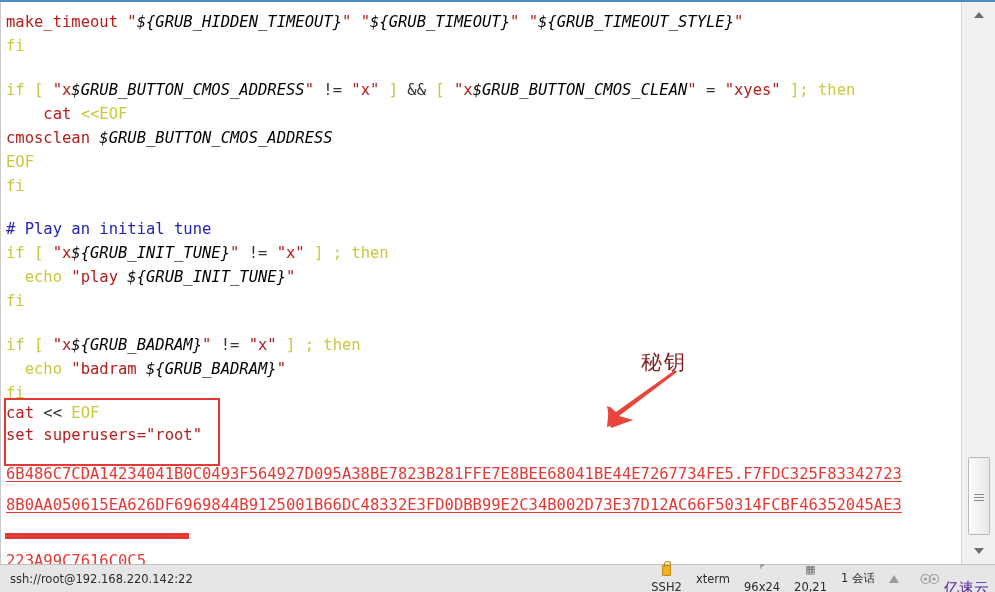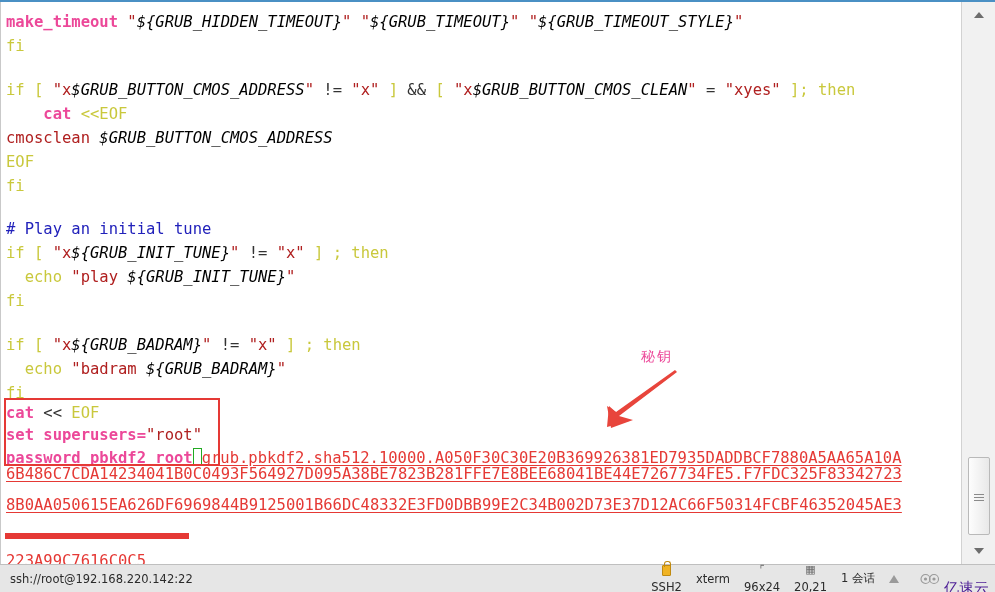--- a/index.html
+++ b/index.html
@@ -31,21 +31,21 @@
     position: absolute;
     left: 5px;
     height: 24px;
     line-height: 24px;
     white-space: pre;
     font-family: "DejaVu Sans Mono", monospace;
     font-size: 15.5px;
     letter-spacing: 0px;
   }
   
-  .c-default { color: #ec4899; font-weight: bold; }
+  .c-default { color: #b91c1c; }
   .c-kw      { color: #c9c83c; }   
   .c-var     { color: #000000; font-style: italic; }   
   .c-str     { color: #b02020; }   
   .c-cmt     { color: #2222bb; }   
   .c-op      { color: #333333; }
   .c-cmd     { color: #b02020; }
 
   
   .hash-line {
     color: #e53935;
@@ -74,23 +74,23 @@
   }
   #thick-underline {
     position: absolute;
     left: 4px; top: 531px;
     width: 184px; height: 6px;
     background: #e53935;
   }
   #annot-label {
     position: absolute;
     left: 640px; top: 346px;
-    color: #ec4899;
+    color: #7f1d1d;
     font-family: "DejaVu Sans", sans-serif;
-    font-size: 14px;
+    font-size: 21px;
     letter-spacing: 2px;
   }
   #annot-arrow {
     position: absolute;
     left: 588px; top: 368px;
     width: 90px; height: 60px;
     pointer-events: none;
   }
 
   
@@ -211,21 +211,20 @@
         <div class="term-line" style="top: 239px;"><span class="c-kw">if </span><span class="c-kw">[ </span><span class="c-str">"</span><span class="c-str">x</span><span class="c-var">${GRUB_INIT_TUNE}</span><span class="c-str">" </span><span class="c-op">!= </span><span class="c-str">"x" </span><span class="c-kw">] ; </span><span class="c-kw">then</span></div>
         <div class="term-line" style="top: 263px;"><span class="c-default">  </span><span class="c-kw">echo </span><span class="c-str">"play </span><span class="c-var">${GRUB_INIT_TUNE}</span><span class="c-str">"</span></div>
         <div class="term-line" style="top: 287px;"><span class="c-kw">fi</span></div>
         <div class="term-line" style="top: 331px;"><span class="c-kw">if </span><span class="c-kw">[ </span><span class="c-str">"</span><span class="c-str">x</span><span class="c-var">${GRUB_BADRAM}</span><span class="c-str">" </span><span class="c-op">!= </span><span class="c-str">"x" </span><span class="c-kw">] ; </span><span class="c-kw">then</span></div>
         <div class="term-line" style="top: 355px;"><span class="c-default">  </span><span class="c-kw">echo </span><span class="c-str">"badram </span><span class="c-var">${GRUB_BADRAM}</span><span class="c-str">"</span></div>
         <div class="term-line" style="top: 379px;"><span class="c-kw">fi</span></div>
         <div class="term-line" style="top: 399px;"><span class="c-default">cat </span><span class="c-op">&lt;&lt; </span><span class="c-kw">EOF</span></div>
         <div class="term-line" style="top: 421px;"><span class="c-default">set superusers=</span><span class="c-str">"root"</span></div>
       </div>
 
-    <div class="term-line" id="password-line" style="top: 444px;"><span class="c-default">password_pbkdf2 root</span><span class="cursor"></span><span class="hash-line">grub.pbkdf2.sha512.10000.A050F30C30E20B369926381ED7935DADDBCF7880A5AA65A10A</span></div>
 
     <div id="hash-lines">
         <div class="term-line hash-line" style="top: 460px;">6B486C7CDA14234041B0C0493F564927D095A38BE7823B281FFE7E8BEE68041BE44E7267734FE5.F7FDC325F83342723</div>
         <div class="term-line hash-line" style="top: 491px;">8B0AA050615EA626DF6969844B9125001B66DC48332E3FD0DBB99E2C34B002D73E37D12AC66F50314FCBF46352045AE3</div>
         <div class="term-line hash-line" style="top: 514px; margin-top: 33px;">223A99C7616C0C5</div>
       </div>
 
     <div class="term-line" id="vim-status" style="top:537px; width:950px;">
       
       

